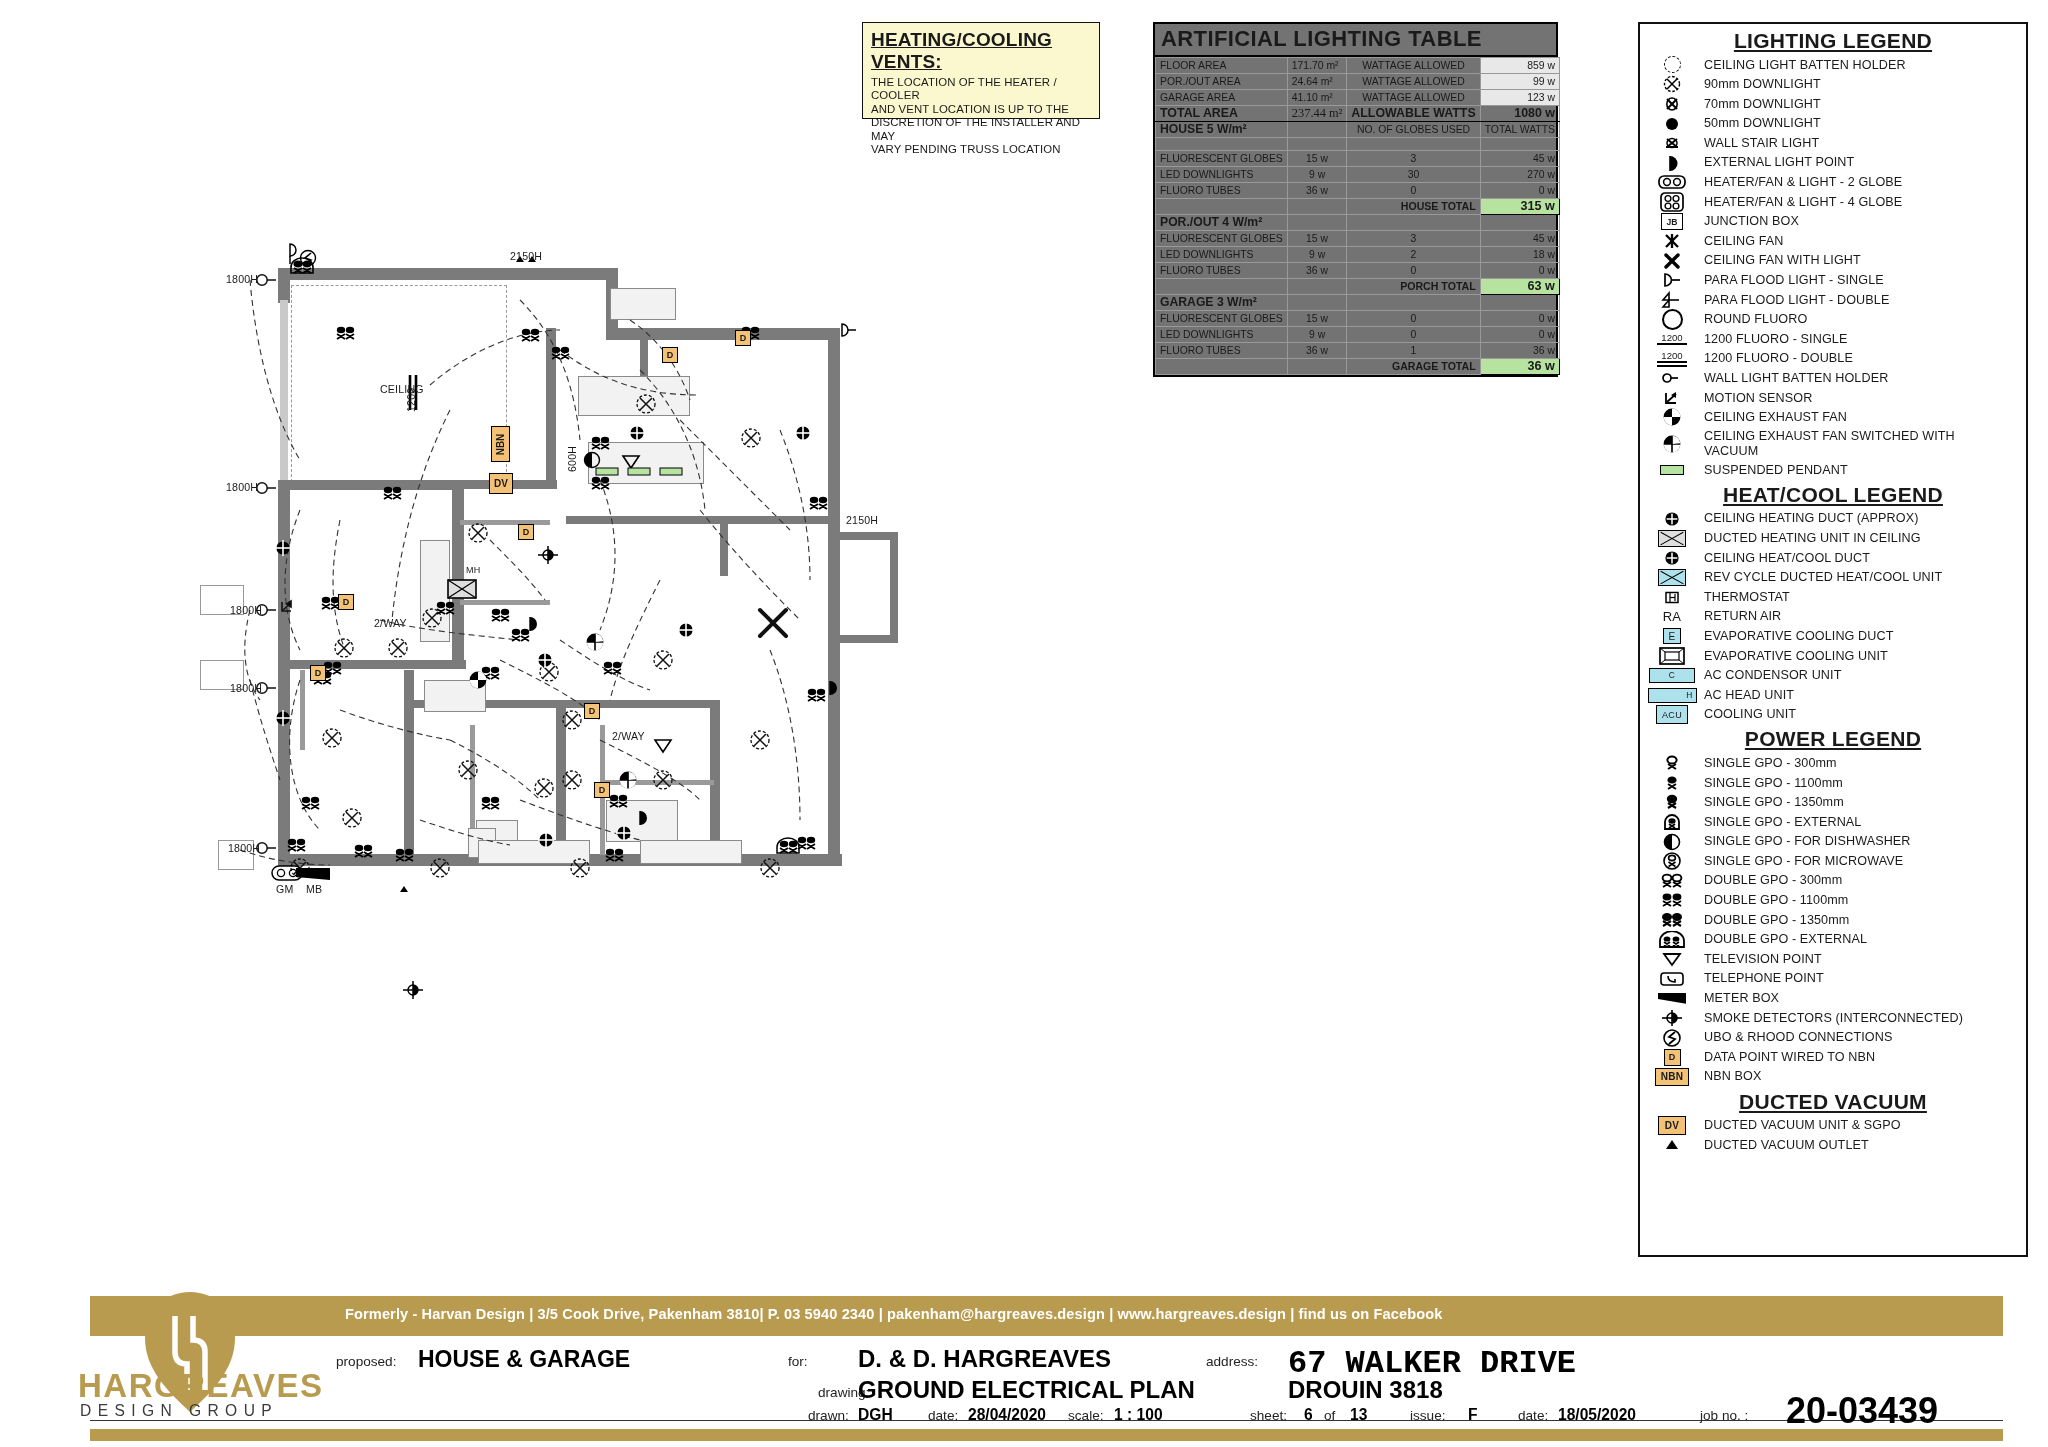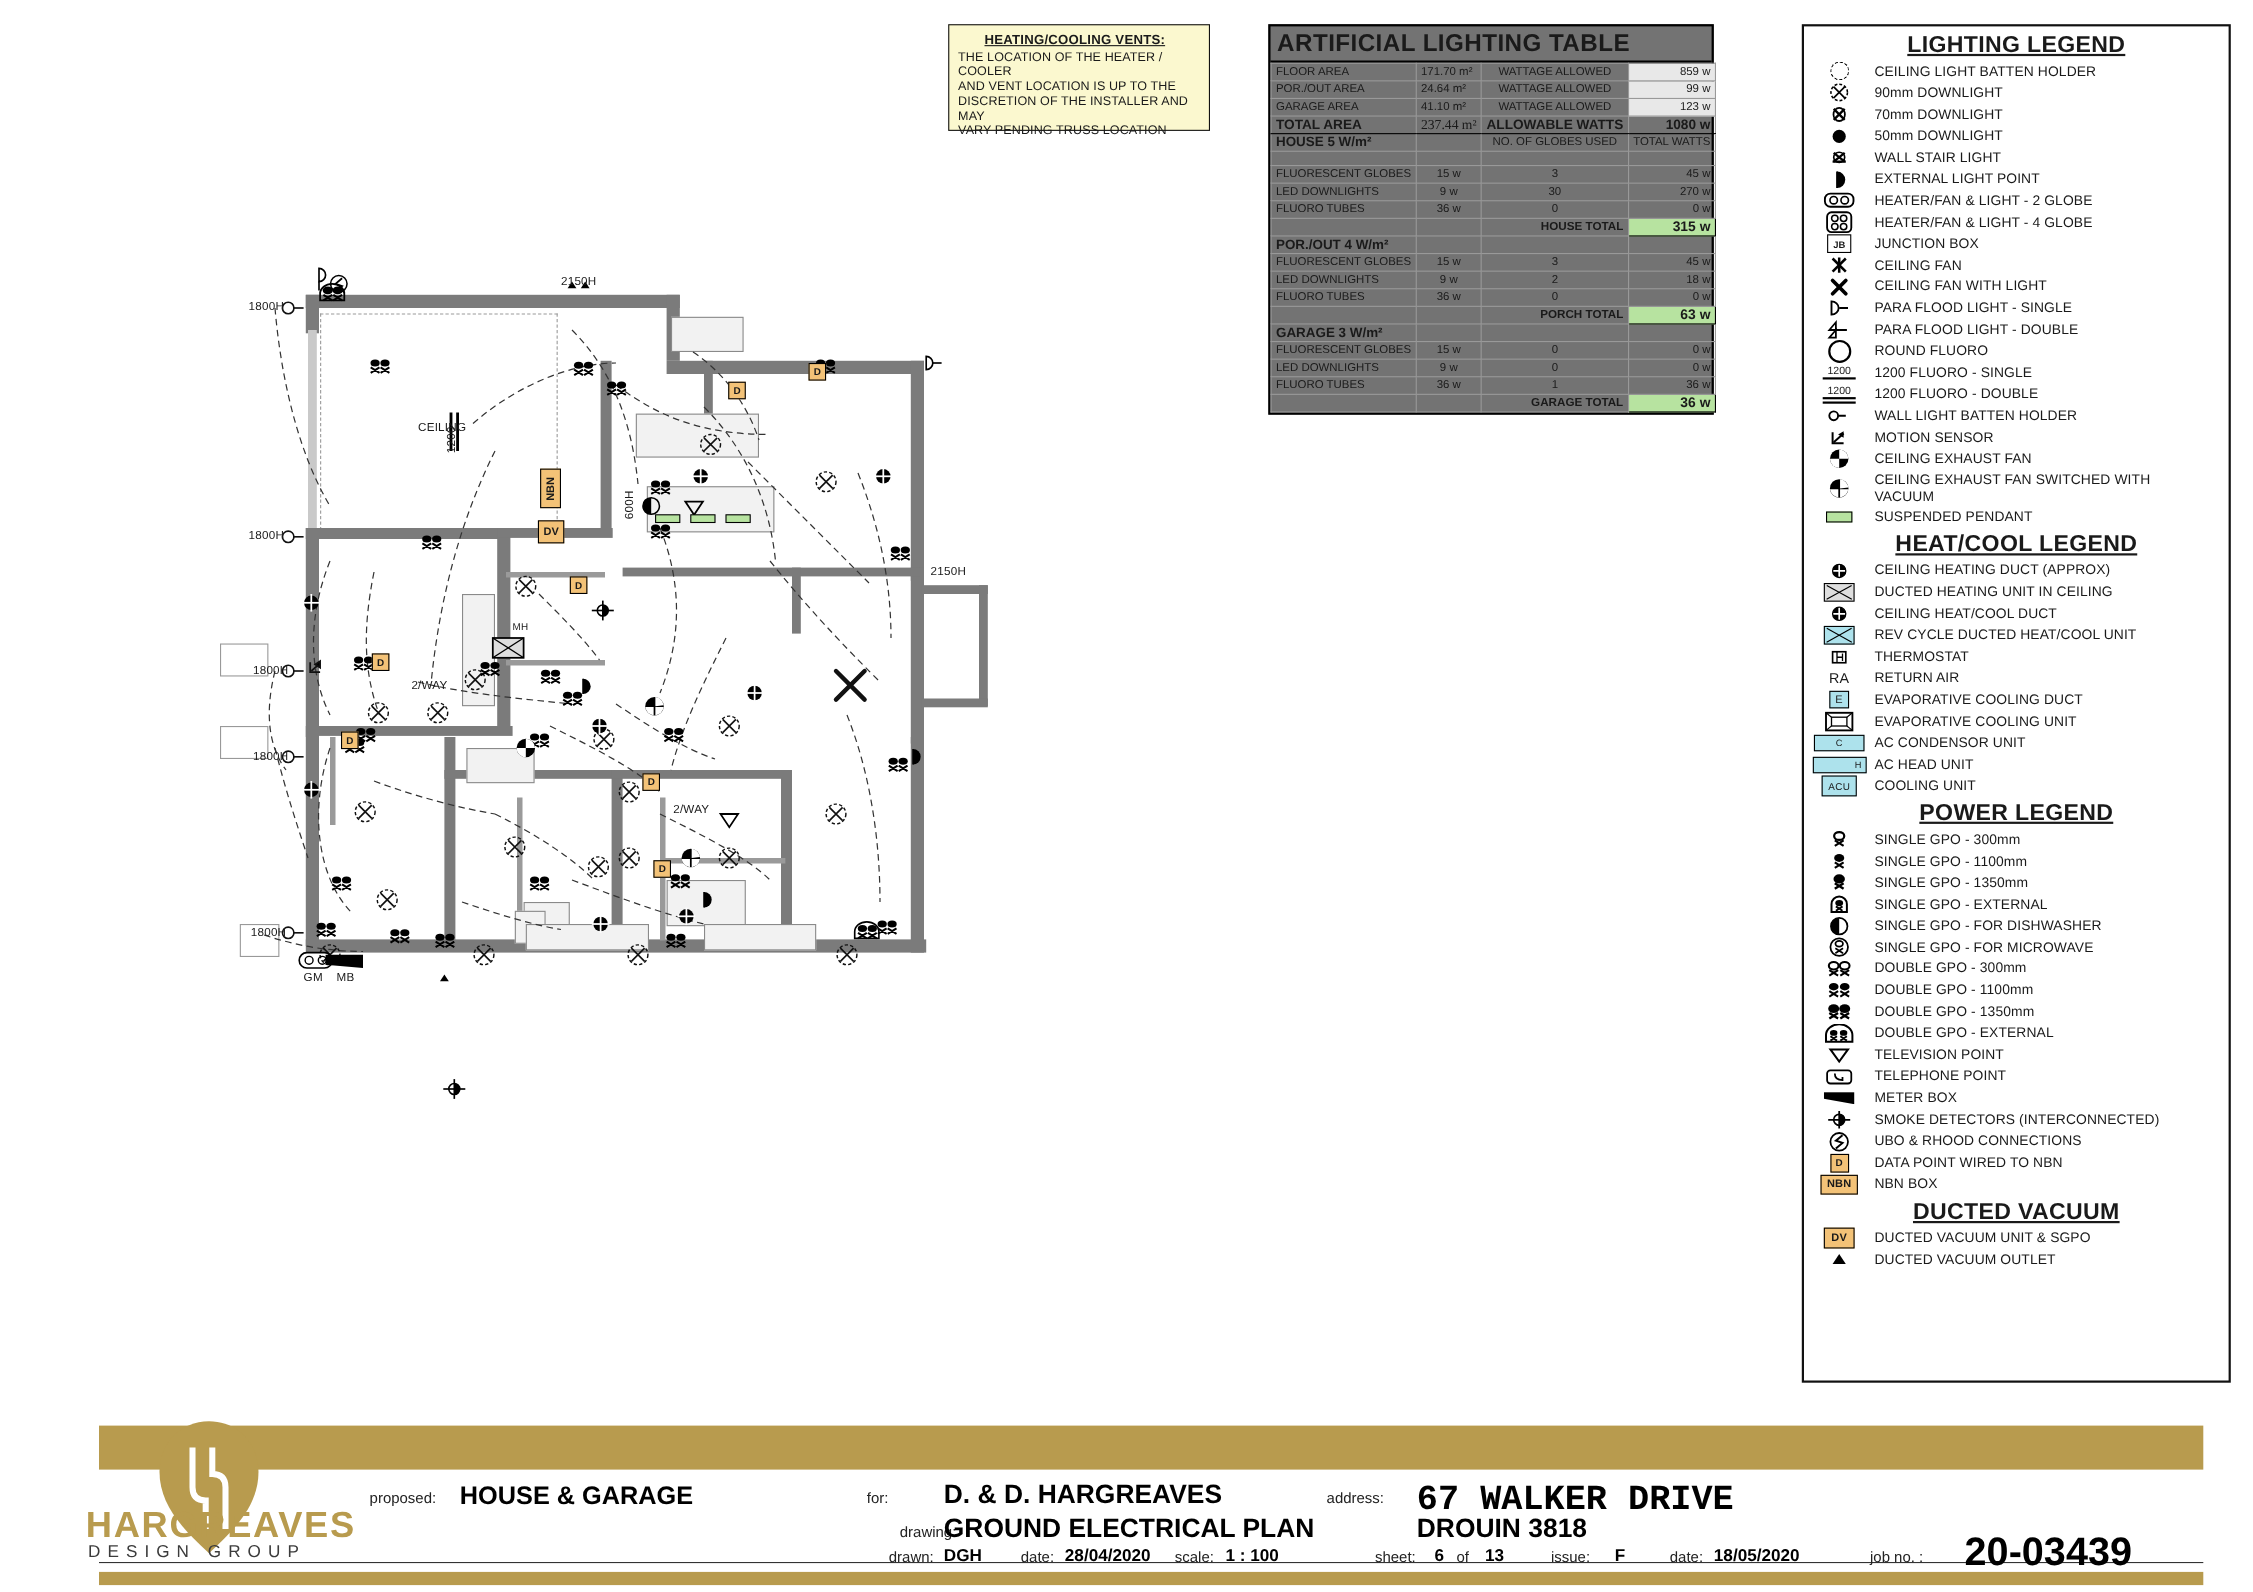--- a/index.html
+++ b/index.html
@@ -6,22 +6,22 @@
   body{width:2048px;height:1447px;position:relative;overflow:hidden;
        font-family:"Liberation Sans", sans-serif;color:#1a1a1a;}
 
   
   .abs{position:absolute;}
   .nosel{user-select:none;}
 
   
   #hc-note{left:862px;top:22px;width:238px;height:97px;
            background:#fbf8cf;border:1.5px solid #111;padding:6px 8px;box-sizing:border-box;}
-  #hc-note .hdr{font-size:12px;font-weight:bold;text-decoration:underline;
-                letter-spacing:.2px;margin-bottom:3px;margin-left:24px;}
+  #hc-note .hdr{font-size:19px;font-weight:bold;text-decoration:underline;
+                letter-spacing:.2px;margin-bottom:3px;}
   #hc-note .ln{font-size:11.4px;line-height:13.4px;letter-spacing:.1px;}
 
   
   #alt{left:1153px;top:22px;width:405px;border:2px solid #000;box-sizing:border-box;background:#737373;}
   #alt .title{font-size:22px;font-weight:bold;letter-spacing:.4px;padding:2px 6px 3px 6px;
               border-bottom:2px solid #000;}
   #alt table{border-collapse:collapse;width:100%;font-size:10.4px;}
   #alt td{border:.8px solid #999;padding:1px 4px;height:13px;line-height:13px;white-space:nowrap;}
   #alt td.c1{width:133px;}
   #alt td.c2{width:80px;text-align:left;}
@@ -1282,20 +1282,21 @@
   <div class="note-t" style="left:230px;top:424px;">1800H</div>
   <div class="note-t" style="left:230px;top:502px;">1800H</div>
   <div class="note-t" style="left:612px;top:550px;">2/WAY</div>
   <div class="note-t" style="left:228px;top:662px;">1800H</div>
   <div class="note-t" style="left:276px;top:703px;">GM</div>
   <div class="note-t" style="left:306px;top:703px;">MB</div>
 </div>
 
 <div id="tb" class="abs nosel">
   <div class="gold-bar"></div>
+  <div class="contact">Formerly - Harvan Design  |  3/5 Cook Drive, Pakenham 3810|  P. 03  5940 2340  |  pakenham@hargreaves.design  |  www.hargreaves.design  |  find us on Facebook</div>
 
   <svg class="logo" viewBox="0 0 120 125">
     <path d="M60 2 C86 2 105 22 105 48 C105 78 84 100 60 122 C36 100 15 78 15 48 C15 22 34 2 60 2 Z" fill="#b89b4e"></path>
     <path d="M45 26 L45 62 Q45 74 57 74 L57 100 M75 100 L75 62 Q75 50 63 50 L63 26" fill="none" stroke="#fff" stroke-width="5.5"></path>
   </svg>
   <div class="brand-name">HARGREAVES</div>
   <div class="brand-sub">DESIGN GROUP</div>
 
   <div class="divider"></div>
   <div class="gold-bar2"></div>

